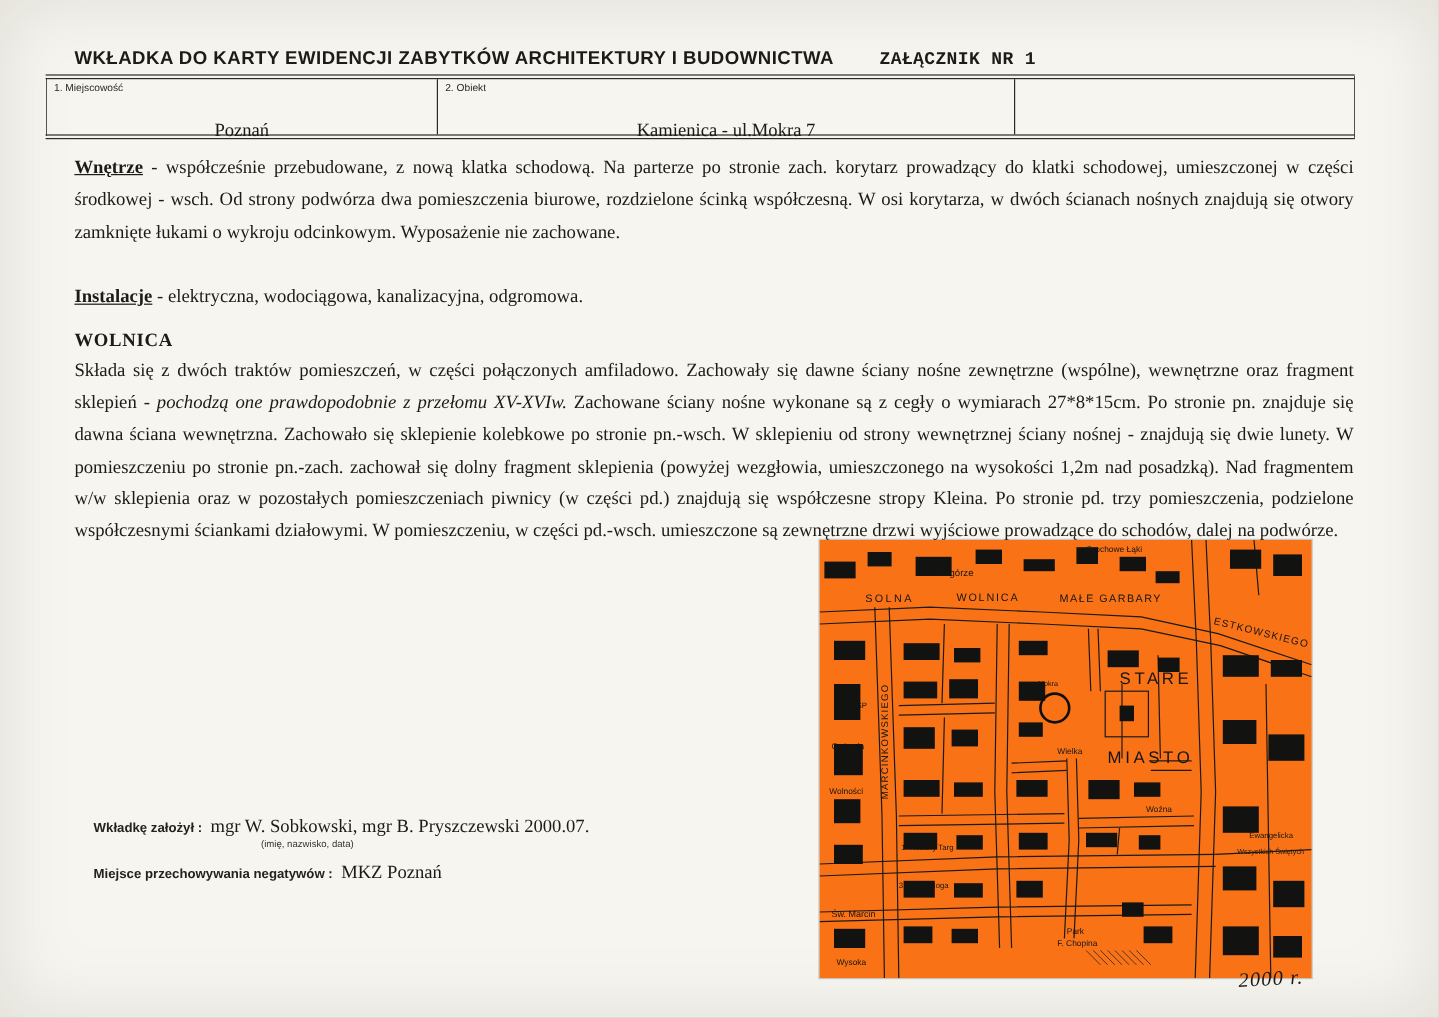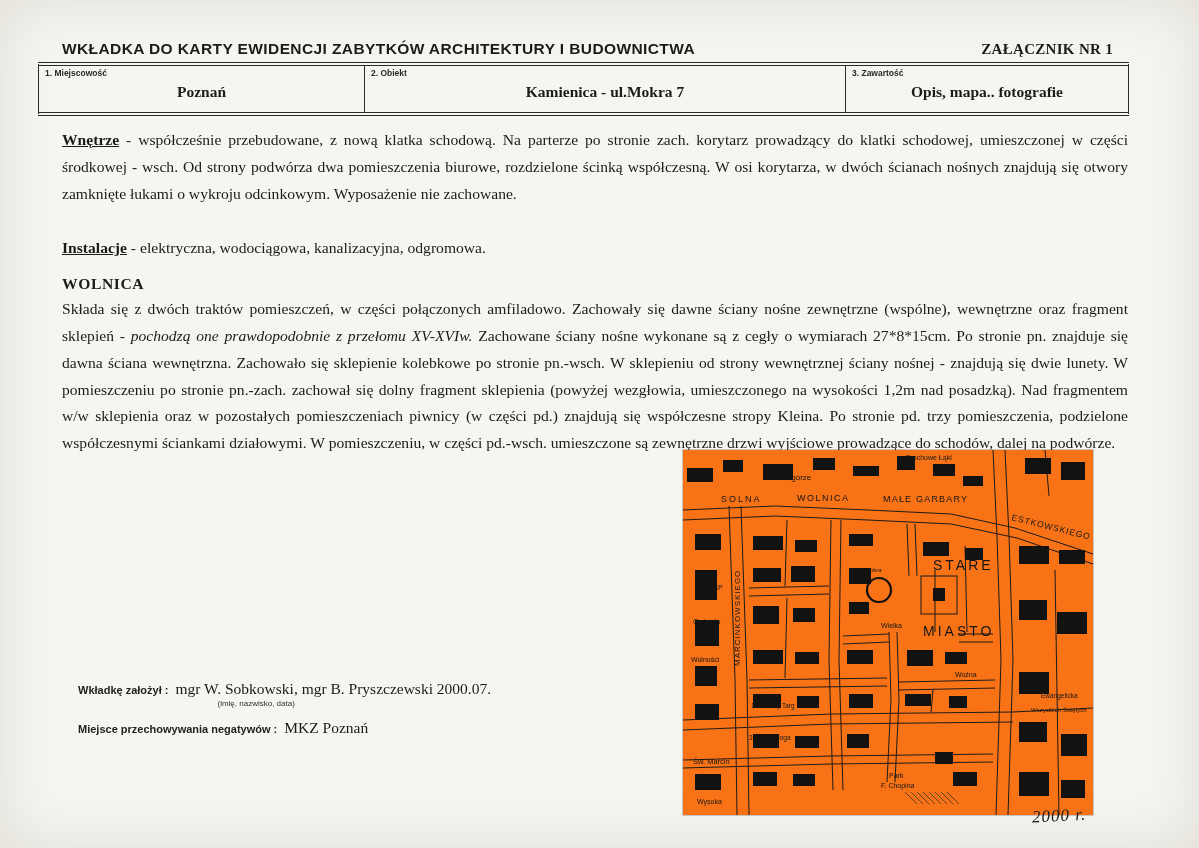--- a/index.html
+++ b/index.html
@@ -12,54 +12,53 @@
     background:#f6f5f0;
     color:#1c1b18;
     font-family:"Liberation Serif", serif;
     overflow:hidden;
     box-shadow: inset 0 0 60px rgba(120,115,100,.18);
   }
 
   
   .header-row {
     position:absolute; left:62px; right:86px; top:40px;
-    display:flex; justify-content:space-between; align-items:baseline;
+    display:flex; align-items:baseline;gap:38px;
   }
   .doc-title {
     font-family:"Liberation Sans", sans-serif;
     font-weight:bold; font-size:15.5px; letter-spacing:.4px;
   }
   .attachment {
-    font-family:Liberation Serif, serif;
+    font-family:Liberation Mono, monospace;
     font-weight:bold; font-size:15px; letter-spacing:.3px;
   }
 
   
   .id-table {
     position:absolute; left:38px; right:70px; top:62px;
     height:54px;
     border-top:4px double #2b2a27;
     border-bottom:4px double #2b2a27;
     border-left:1px solid #2b2a27;
     border-right:1px solid #2b2a27;
     display:flex;
     background:transparent;
-    font-weight:bold;
   }
   .id-cell { position:relative; height:100%; }
   .id-cell.c1 { width:325px; }
   .id-cell.c2 { width:482px; border-left:1.5px solid #2b2a27; border-right:1.5px solid #2b2a27; }
   .id-cell.c3 { flex:1; }
   .cell-label {
     position:absolute; top:2px; left:6px;
     font-family:"Liberation Sans", sans-serif;
     font-size:8.5px; color:#2a2926;
   }
   .cell-value {
-    text-align:center; margin-top:17px;
+    text-align:center; margin-top:34px;
     font-size:15.5px;
   }
 
   
   .content {
     position:absolute; left:62px; top:127px; width:1066px;
   }
   .para {
     margin:0; text-align:justify;
     font-size:15.6px; line-height:26.8px;
@@ -115,24 +114,20 @@
   </div>
 
   <div class="id-table">
     <div class="id-cell c1">
       <div class="cell-label">1. Miejscowość</div>
       <div class="cell-value">Poznań</div>
     </div>
     <div class="id-cell c2">
       <div class="cell-label">2. Obiekt</div>
       <div class="cell-value">Kamienica - ul.Mokra 7</div>
-    </div>
-    <div class="id-cell c3">
-      <div class="cell-label">3. Zawartość</div>
-      <div class="cell-value">Opis, mapa.. fotografie</div>
     </div>
   </div>
 
   <div class="content">
     <p class="para gap-after"><span class="lead">Wnętrze</span><span> - współcześnie przebudowane, z nową klatka schodową. Na parterze po stronie zach. korytarz prowadzący do klatki schodowej, umieszczonej w części środkowej - wsch. Od strony podwórza dwa pomieszczenia biurowe, rozdzielone ścinką współczesną. W osi korytarza, w dwóch ścianach nośnych znajdują się otwory zamknięte łukami o wykroju odcinkowym. Wyposażenie nie zachowane.</span></p>
 
     <p class="para small-gap-after"><span class="lead">Instalacje</span><span> - elektryczna, wodociągowa, kanalizacyjna, odgromowa.</span></p>
 
     <div class="piwnica-heading">WOLNICA</div>
 

